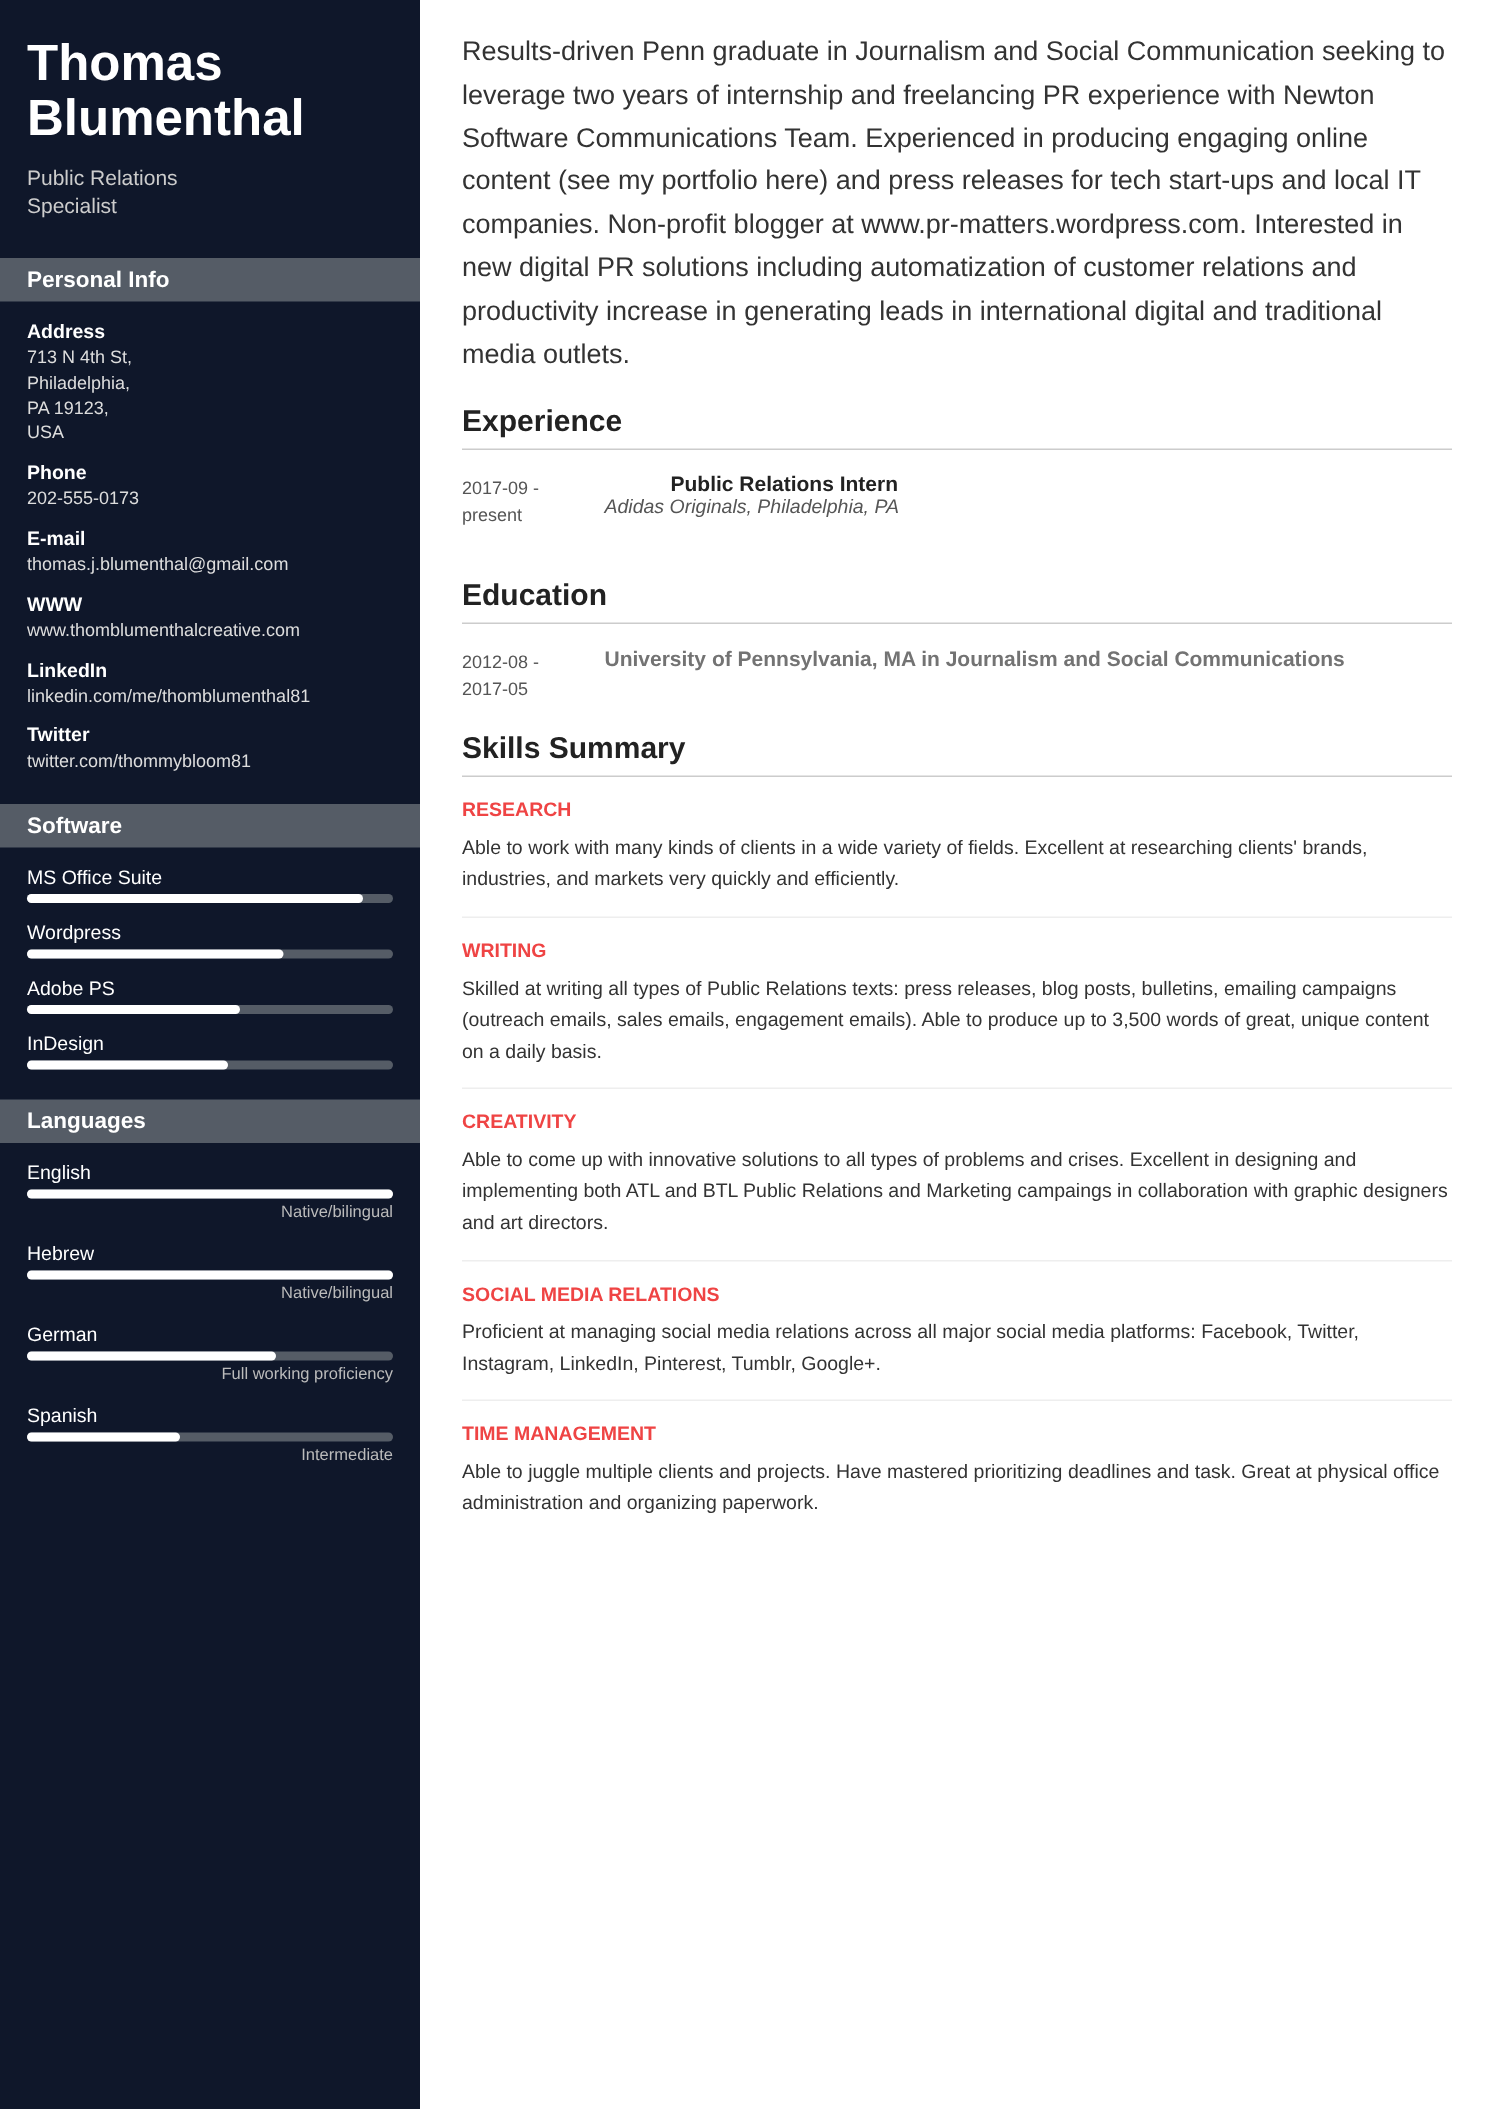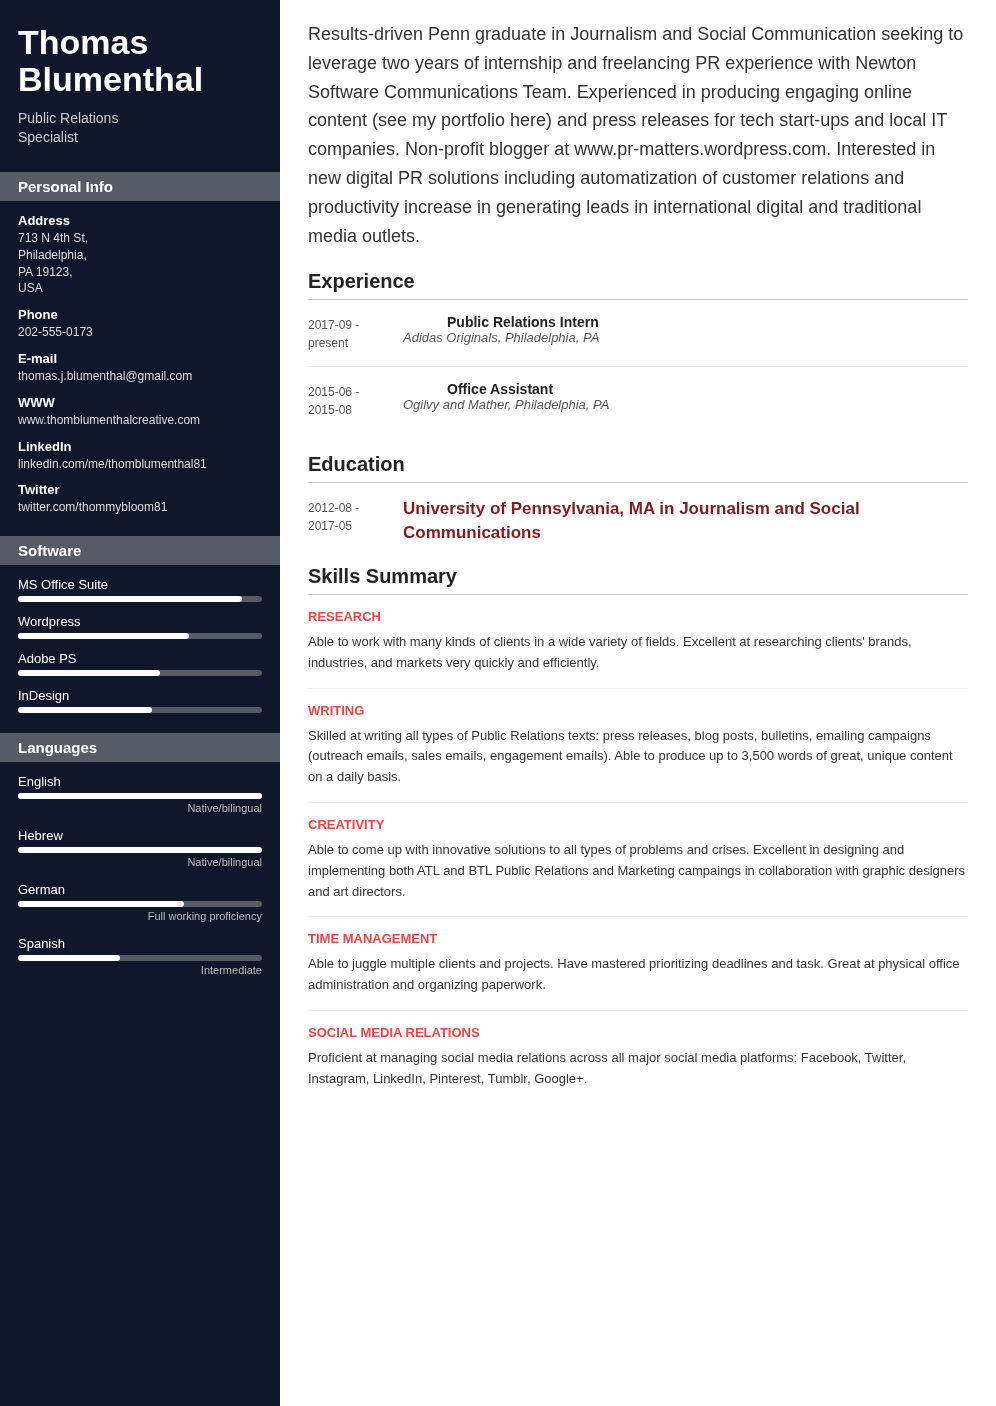--- a/index.html
+++ b/index.html
@@ -173,23 +173,23 @@
       min-width: 95px;
       font-size: 12px;
       color: #555;
       padding-top: 2px;
       line-height: 1.5;
     }
     .edu-detail {
       flex: 1;
     }
     .edu-degree {
-      font-size: 17px;
-      font-weight: 700;
-      color: #7f1d1d;
+      font-size: 14px;
+      font-weight: 700;
+      color: #737373;
       line-height: 1.4;
     }
     
     .skill-entry {
       margin-top: 14px;
       padding-bottom: 14px;
       border-bottom: 1px solid #eee;
     }
     .skill-entry:last-child {
       border-bottom: none;
@@ -302,27 +302,20 @@
     <div class="main-section">
       <div class="main-section-title">Experience</div>
       <div id="experience-list">
           <div class="exp-entry">
     <div class="exp-date">2017-09 -<br>present</div>
     <div class="exp-detail">
       <div class="exp-job-title">Public Relations Intern</div>
       <div class="exp-company">Adidas Originals, Philadelphia, PA</div>
     </div>
   </div>
-          <div class="exp-entry">
-    <div class="exp-date">2015-06 -<br>2015-08</div>
-    <div class="exp-detail">
-      <div class="exp-job-title">Office Assistant</div>
-      <div class="exp-company">Ogilvy and Mather, Philadelphia, PA</div>
-    </div>
-  </div>
         </div>
     </div>
 
     <div class="main-section">
       <div class="main-section-title">Education</div>
       <div id="education-list">
           <div class="edu-entry">
     <div class="edu-date">2012-08 -<br>2017-05</div>
     <div class="edu-detail">
       <div class="edu-degree">University of Pennsylvania, MA in Journalism and Social Communications</div>
@@ -340,24 +333,24 @@
   </div>
           <div class="skill-entry">
     <div class="skill-name">WRITING</div>
     <div class="skill-desc">Skilled at writing all types of Public Relations texts: press releases, blog posts, bulletins, emailing campaigns (outreach emails, sales emails, engagement emails). Able to produce up to 3,500 words of great, unique content on a daily basis.</div>
   </div>
           <div class="skill-entry">
     <div class="skill-name">CREATIVITY</div>
     <div class="skill-desc">Able to come up with innovative solutions to all types of problems and crises. Excellent in designing and implementing both ATL and BTL Public Relations and Marketing campaings in collaboration with graphic designers and art directors.</div>
   </div>
           <div class="skill-entry">
+    <div class="skill-name">SOCIAL MEDIA RELATIONS</div>
+    <div class="skill-desc">Proficient at managing social media relations across all major social media platforms: Facebook, Twitter, Instagram, LinkedIn, Pinterest, Tumblr, Google+.</div>
+  </div>
+          <div class="skill-entry">
     <div class="skill-name">TIME MANAGEMENT</div>
     <div class="skill-desc">Able to juggle multiple clients and projects. Have mastered prioritizing deadlines and task. Great at physical office administration and organizing paperwork.</div>
   </div>
-          <div class="skill-entry">
-    <div class="skill-name">SOCIAL MEDIA RELATIONS</div>
-    <div class="skill-desc">Proficient at managing social media relations across all major social media platforms: Facebook, Twitter, Instagram, LinkedIn, Pinterest, Tumblr, Google+.</div>
-  </div>
         </div>
     </div>
   </div>
 
 </div>
 
 </body></html>

